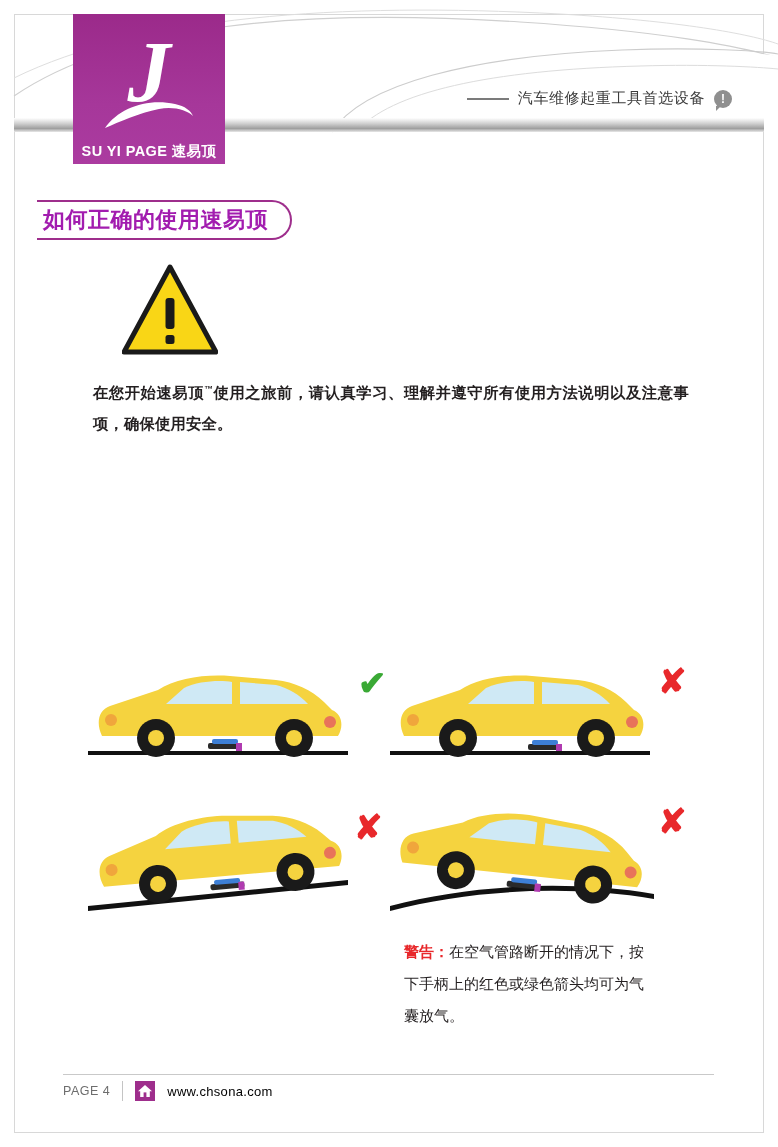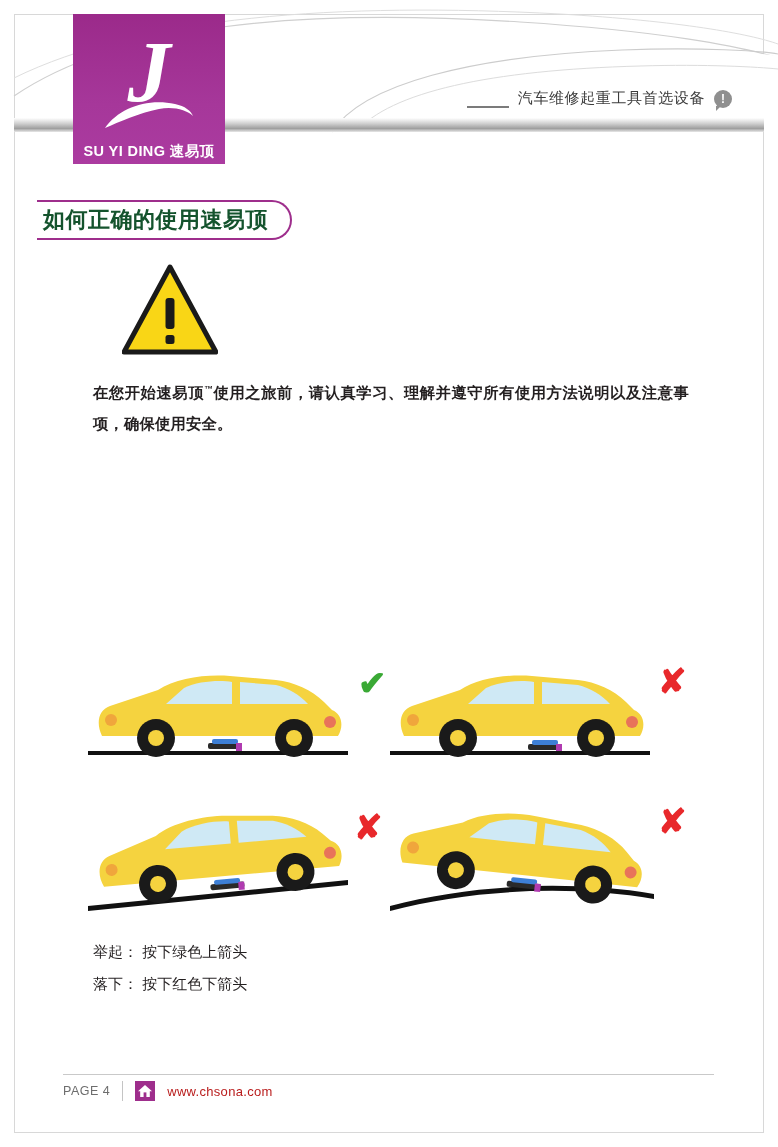--- a/index.html
+++ b/index.html
@@ -79,21 +79,21 @@
     font-weight: 700;
     letter-spacing: 0.4px;
     color: #ffffff;
   }
 
   
   .tagline {
     position: absolute;
     right: 46px; top: 89px;
     display: flex;
-    align-items: flex-end;
+    align-items: center;
     gap: 9px;
   }
   .tagline-rule {
     width: 42px; height: 2px;
     background: #7b7b7b;
     display: inline-block;
   }
   .tagline-text {
     font-size: 15px;
     color: #3c3c3c;
@@ -128,21 +128,21 @@
     display: flex;
     align-items: center;
     border: 2px solid #9e2e8c;
     border-left: none;
     border-radius: 0 22px 22px 0;
     box-sizing: border-box;
   }
   .section-title span {
     font-size: 22px;
     font-weight: 700;
-    color: #14532d;
+    color: #a21caf;
     letter-spacing: 0.5px;
   }
   .title-left-mask {
     position: absolute;
     left: 29px; top: 198px;
     width: 8px; height: 44px;
     background: #fff;
   }
 
   
@@ -234,21 +234,21 @@
     width: 1px; height: 20px;
     background: #c4c4c4;
   }
   .home-icon {
     width: 20px; height: 20px;
     background: #9e2e8c;
     position: relative;
   }
   .url {
     font-size: 13px;
-    color: #b91c1c;
+    color: #000000;
     letter-spacing: 0.3px;
   }
 </style>
 </head>
 <body>
 
 <div class="page">
 
   <div class="frame"></div>
 
@@ -264,21 +264,21 @@
 
   <div class="header-bar"></div>
 
   <div class="logo-block">
     <div class="logo-j">J</div>
     <div class="logo-swoosh">
       <svg width="92" height="34" viewBox="0 0 92 34" xmlns="http://www.w3.org/2000/svg">
         <path d="M2,30 C16,10 44,0 72,6 C82,8 88,13 90,18 C84,12 70,8 56,11 C36,15 16,24 2,30 Z" fill="#ffffff"></path>
       </svg>
     </div>
-    <div class="logo-text">SU YI DING 速易顶</div>
+    <div class="logo-text">SU YI PAGE 速易顶</div>
   </div>
 
   <div class="tagline">
     <span class="tagline-rule"></span>
     <span class="tagline-text">汽车维修起重工具首选设备</span>
     <span class="tagline-badge">!</span>
   </div>
 
   <div class="section-title">
     <span>如何正确的使用速易顶</span>
@@ -377,25 +377,24 @@
             <circle cx="214" cy="90" r="8" fill="#f5d33f"></circle>
           <rect x="128" y="95" width="34" height="6" rx="2" fill="#2a2a2a"></rect>
           <rect x="132" y="91" width="26" height="5" rx="2" fill="#3d7fd6"></rect>
           <rect x="156" y="95" width="6" height="8" fill="#b03bb0"></rect>
         </g>
       </svg>
       <div class="mark bad" style="left:276px; top:16px;">✘</div>
     </div>
   </div>
 
-  <div class="cap-left">
-    <div>举起：  按下绿色上箭头</div>
-    <div>落下：  按下红色下箭头</div>
-  </div>
-
+
+  <div class="cap-right">
+    <b>警告：</b><span>在空气管路断开的情况下，按下手柄上的红色或绿色箭头均可为气囊放气。</span>
+  </div>
 
   <div class="footer-top-rule"></div>
   <div class="footer">
     <span class="page-num">PAGE 4</span>
     <span class="footer-sep"></span>
     <span class="home-icon">
       <svg width="20" height="20" viewBox="0 0 20 20" xmlns="http://www.w3.org/2000/svg">
         <rect width="20" height="20" fill="#9e2e8c"></rect>
         <path d="M10,4 L17,10.2 L14.8,10.2 L14.8,16 L5.2,16 L5.2,10.2 L3,10.2 Z" fill="#ffffff"></path>
         <rect x="8.6" y="11.4" width="2.8" height="4.6" fill="#9e2e8c"></rect>

